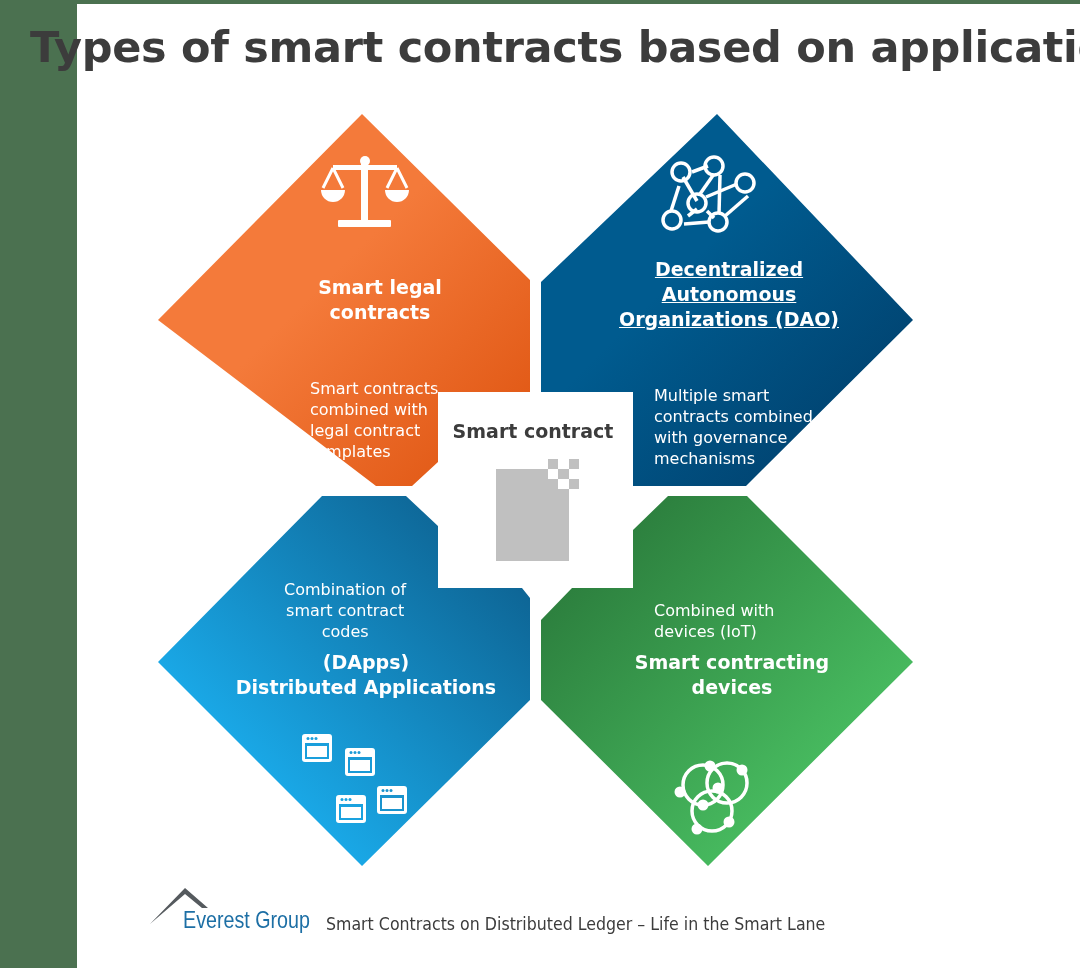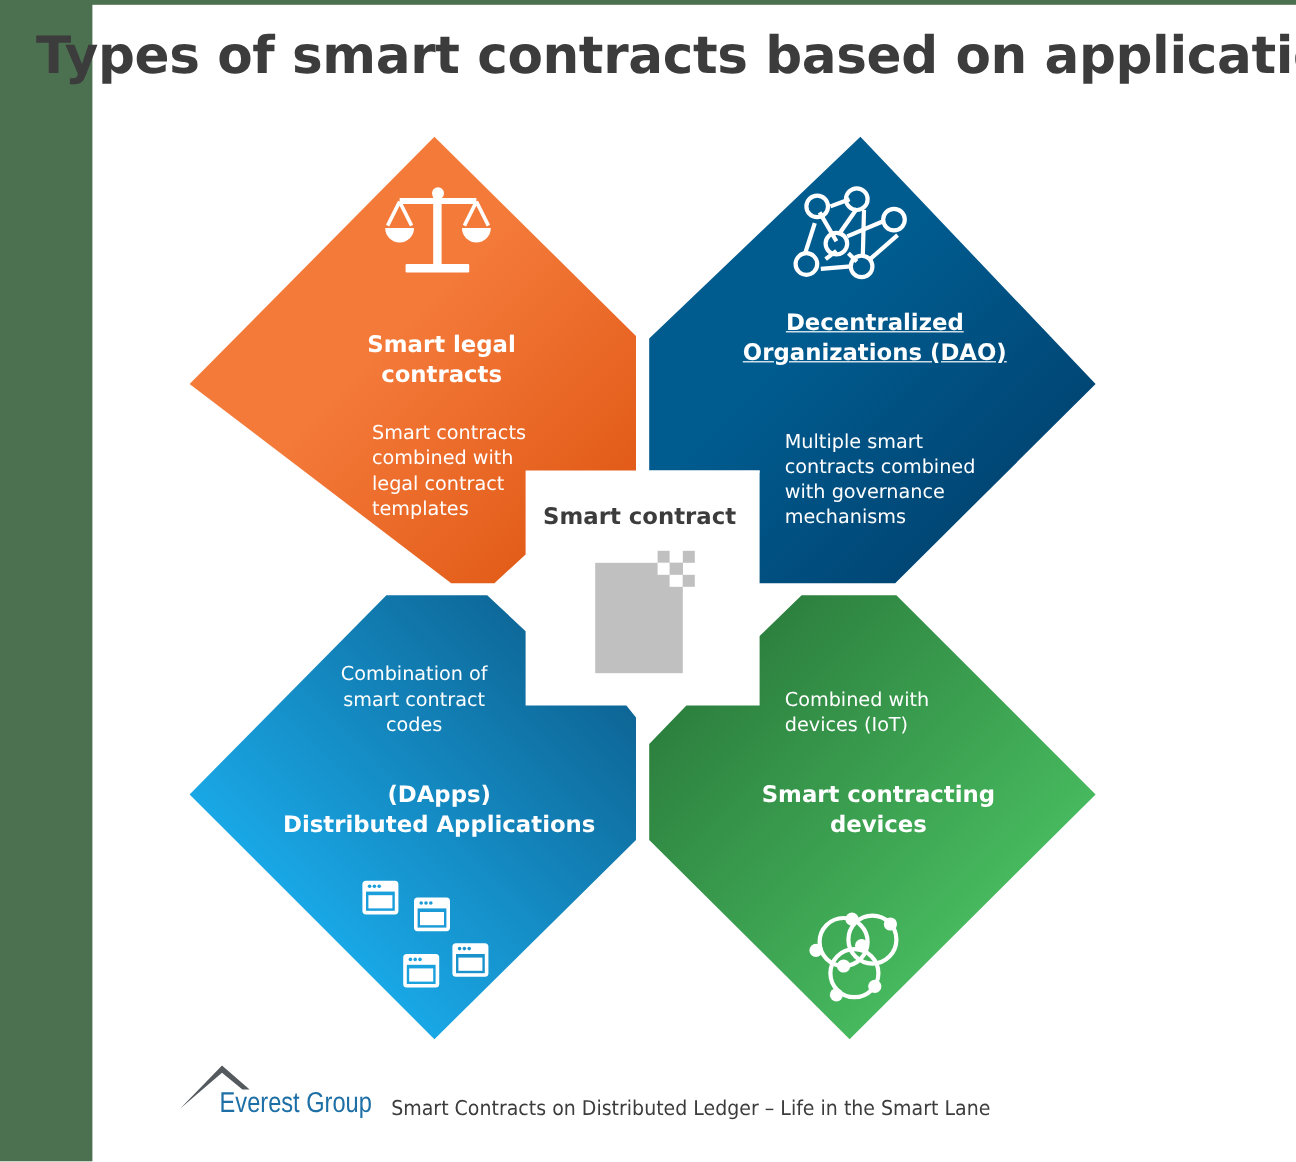--- a/index.html
+++ b/index.html
@@ -5,21 +5,21 @@
   html, body { margin:0; padding:0; }
   body { width:1080px; height:968px; position:relative; background:#ffffff; overflow:hidden;
          font-family:"Liberation Sans", "DejaVu Sans", sans-serif; }
   .left-band { position:absolute; left:0; top:0; width:77px; height:968px; background:#4b7150; }
   .top-band { position:absolute; left:0; top:0; width:1080px; height:4px; background:#4b7150; }
   .title { position:absolute; left:30px; top:22px; font-size:43px; font-weight:bold; color:#3c3c3c;
            letter-spacing:-0.3px; white-space:nowrap; font-family:"DejaVu Sans", sans-serif; }
   svg.diagram { position:absolute; left:0; top:0; }
   .txt { position:absolute; color:#ffffff; font-family:"DejaVu Sans", sans-serif; }
   .head { font-weight:bold; font-size:19px; line-height:25px; text-align:center; }
-  .desc { font-size:16px; line-height:21px; }
+  .desc { font-size:16px; line-height:21px;margin-top:28px; }
   .center-label { position:absolute; left:440px; top:420px; width:186px; text-align:center;
                   font-family:"DejaVu Sans", sans-serif; font-weight:bold; font-size:19px; color:#3c3c3c; }
   .brand { position:absolute; left:183px; top:906px; font-size:24px; color:#1d6fa5;
            font-family:"Liberation Sans Narrow","Liberation Sans", sans-serif; transform:scaleX(0.82); transform-origin:left; white-space:nowrap; }
   .subtitle { position:absolute; left:326px; top:914px; font-size:17px; color:#3c3c3c;
               font-family:"DejaVu Sans", sans-serif; white-space:nowrap; transform:scaleX(0.93); transform-origin:left; }
 </style>
 </head>
 <body>
 
@@ -140,33 +140,34 @@
       <circle cx="710" cy="766" r="5.5"></circle>
       <circle cx="742" cy="770" r="5.5"></circle>
       <circle cx="718" cy="788" r="5.5"></circle>
       <circle cx="703" cy="805" r="5.5"></circle>
       <circle cx="729" cy="822" r="5.5"></circle>
       <circle cx="697" cy="829" r="5.5"></circle>
     </g>
   </g>
 </svg>
 
-<div class="txt head" style="left:268px; top:275px; width:200px;text-align:center;">
+<div class="txt head" style="left:280px; top:275px; width:200px;text-align:center;">
   <div>Smart legal</div>
   <div>contracts</div>
 </div>
 <div class="txt desc" style="left:310px; top:350px;">
   <div>Smart contracts</div>
   <div>combined with</div>
   <div>legal contract</div>
   <div>templates</div>
 </div>
 
 <div class="txt head" style="left:604px; top:257px; width:250px;text-decoration:underline;">
   <div>Decentralized</div>
+  <div>Autonomous</div>
   <div>Organizations (DAO)</div>
 </div>
 <div class="txt desc" style="left:654px; top:357px;">
   <div>Multiple smart</div>
   <div>contracts combined</div>
   <div>with governance</div>
   <div>mechanisms</div>
 </div>
 
 <div class="txt desc" style="left:284px; top:551px;text-align:center;">

